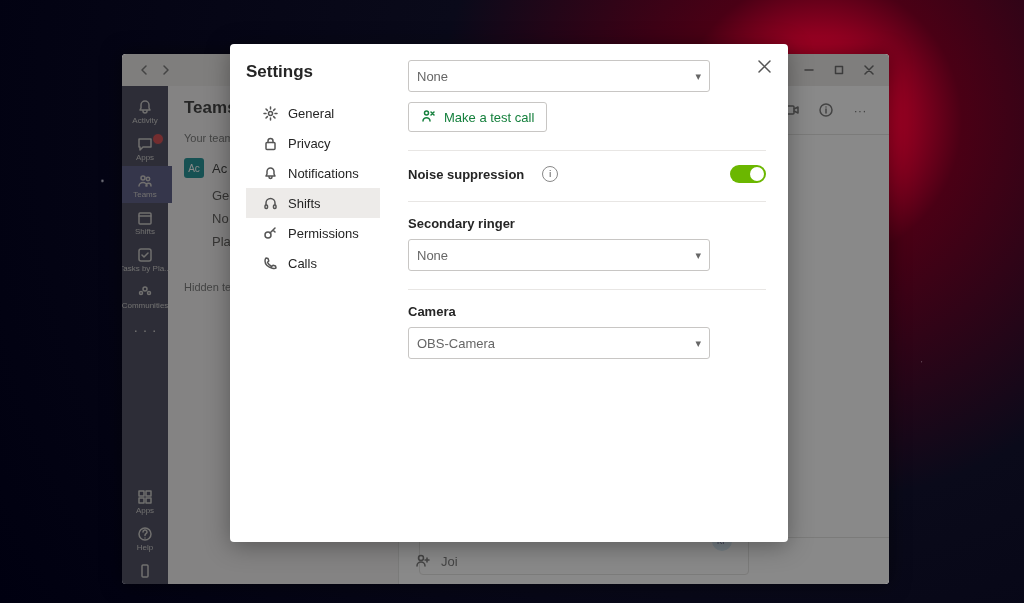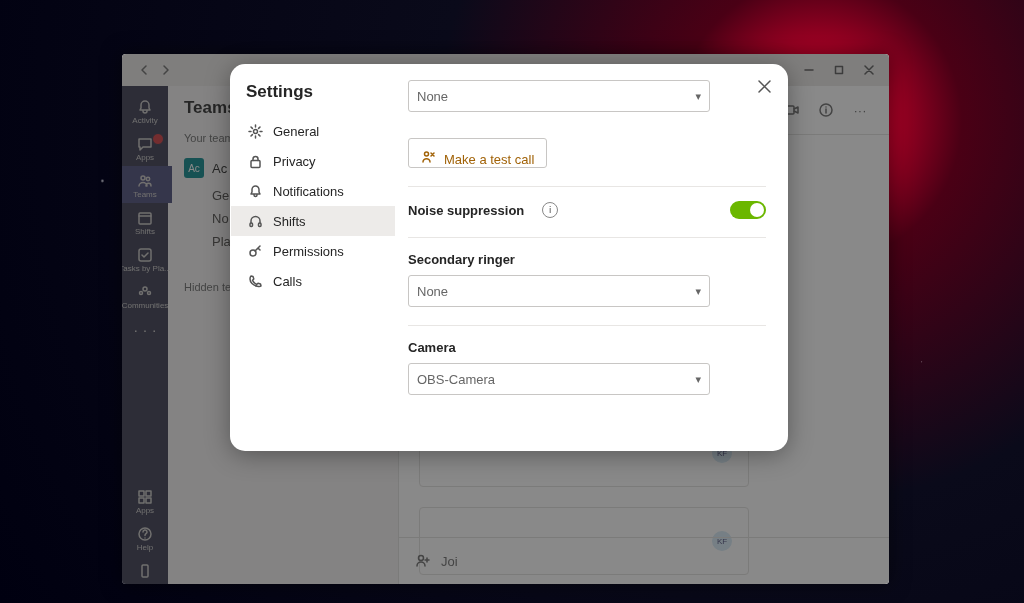--- a/index.html
+++ b/index.html
@@ -30,36 +30,36 @@
   .team-header{height:48px;border-bottom:1px solid #e1dfdd;display:flex;align-items:center;justify-content:flex-end;gap:12px;padding:0 18px;color:#666}
   .header-icon{width:22px;height:22px;display:flex;align-items:center;justify-content:center}
   .member-dot{width:22px;height:22px;border-radius:50%;background:#e1dfdd;margin-left:-4px;border:2px solid #fff;font-size:9px;display:flex;align-items:center;justify-content:center;color:#464775}
   .tile-grid{padding:20px;display:flex;flex-wrap:wrap;gap:20px}
   .tile{width:300px;height:66px;border:1px solid #e1dfdd;border-radius:4px;display:flex;align-items:center;justify-content:flex-end;padding:0 14px;gap:6px}
   .tile .member-dot{width:20px;height:20px;font-size:8px}
   .bottom-bar{position:absolute;left:0;right:0;bottom:0;height:46px;border-top:1px solid #e1dfdd;display:flex;align-items:center;padding:0 16px;gap:10px;color:#666}
   
   .dim{position:absolute;inset:0;background:rgba(40,40,40,.55)}
   
-  .settings{position:absolute;left:230px;top:64px;width:558px;height:387px;background:#fff;border-radius:15px;box-shadow:0 4px 24px rgba(0,0,0,.35);display:flex;overflow:hidden}
+  .settings{position:absolute;left:230px;top:44px;width:558px;height:498px;background:#fff;border-radius:4px;box-shadow:0 4px 24px rgba(0,0,0,.35);display:flex;overflow:hidden}
   .settings-close{position:absolute;top:10px;right:12px;width:24px;height:24px;display:flex;align-items:center;justify-content:center;color:#555;border-radius:3px}
   .settings-sidebar{width:166px;padding:18px 0 0 0}
   .settings-sidebar h1{font-size:17px;font-weight:700;margin:0 16px 14px}
-  .settings-menu{list-style:none;margin:1px;padding:0}
+  .settings-menu{list-style:none;margin:16px;padding:0}
   .settings-menu li{display:flex;align-items:center;gap:10px;padding:7px 16px;font-size:13px;color:#252525;cursor:pointer}
   .settings-menu li.active{background:#edebe9}
   .menu-icon{width:16px;height:16px;display:flex;align-items:center;justify-content:center;color:#555}
   .settings-content{flex:1;padding:16px 22px 0 12px;overflow:auto}
   .section{padding:14px 0 18px;border-bottom:1px solid #e8e6e4}
   .section:first-child{padding-top:0}
   .section-label{font-size:13px;font-weight:600;margin:0 0 8px;color:#252525;display:flex;align-items:center;gap:18px}
   .info-dot{width:14px;height:14px;border:1px solid #888;border-radius:50%;display:inline-flex;align-items:center;justify-content:center;font-size:9px;color:#888}
   .dropdown{width:284px;height:30px;border:1px solid #c8c6c4;border-radius:3px;background:#fff;display:flex;align-items:center;justify-content:space-between;padding:0 8px;color:#666;font-size:13px}
   .chev{color:#666;font-size:11px}
-  .btn-outline{display:inline-flex;align-items:flex-end;gap:8px;height:30px;padding:0 12px;border:1px solid #c8c6c4;border-radius:3px;background:#fff;font-size:13px;color:#a16207;margin-top:26px}
+  .btn-outline{display:inline-flex;align-items:center;gap:8px;height:30px;padding:0 12px;border:1px solid #c8c6c4;border-radius:3px;background:#fff;font-size:13px;color:#15803d;margin-top:10px}
   .toggle-row{display:flex;align-items:center;justify-content:space-between}
   .toggle{width:36px;height:18px;border-radius:10px;background:#6bb700;position:relative}
   .toggle::after{content:"";position:absolute;right:2px;top:2px;width:14px;height:14px;border-radius:50%;background:#fff}
   .camera-preview{width:284px;height:148px;margin-top:10px;position:relative;background:linear-gradient(#c9dbd1,#b7cdc2);border-radius:2px;overflow:hidden}
   .camera-preview svg{position:absolute;inset:0}
   .preview-black{position:absolute;left:0;bottom:0;width:52px;height:32px;background:#000}
   .preview-label{position:absolute;left:0;right:0;bottom:0;height:20px;background:rgba(60,60,60,.85);color:#fff;font-size:12px;display:flex;align-items:center;justify-content:center}
   
   svg{stroke:currentColor;fill:none;stroke-width:1.5;stroke-linecap:round;stroke-linejoin:round}
 </style>

